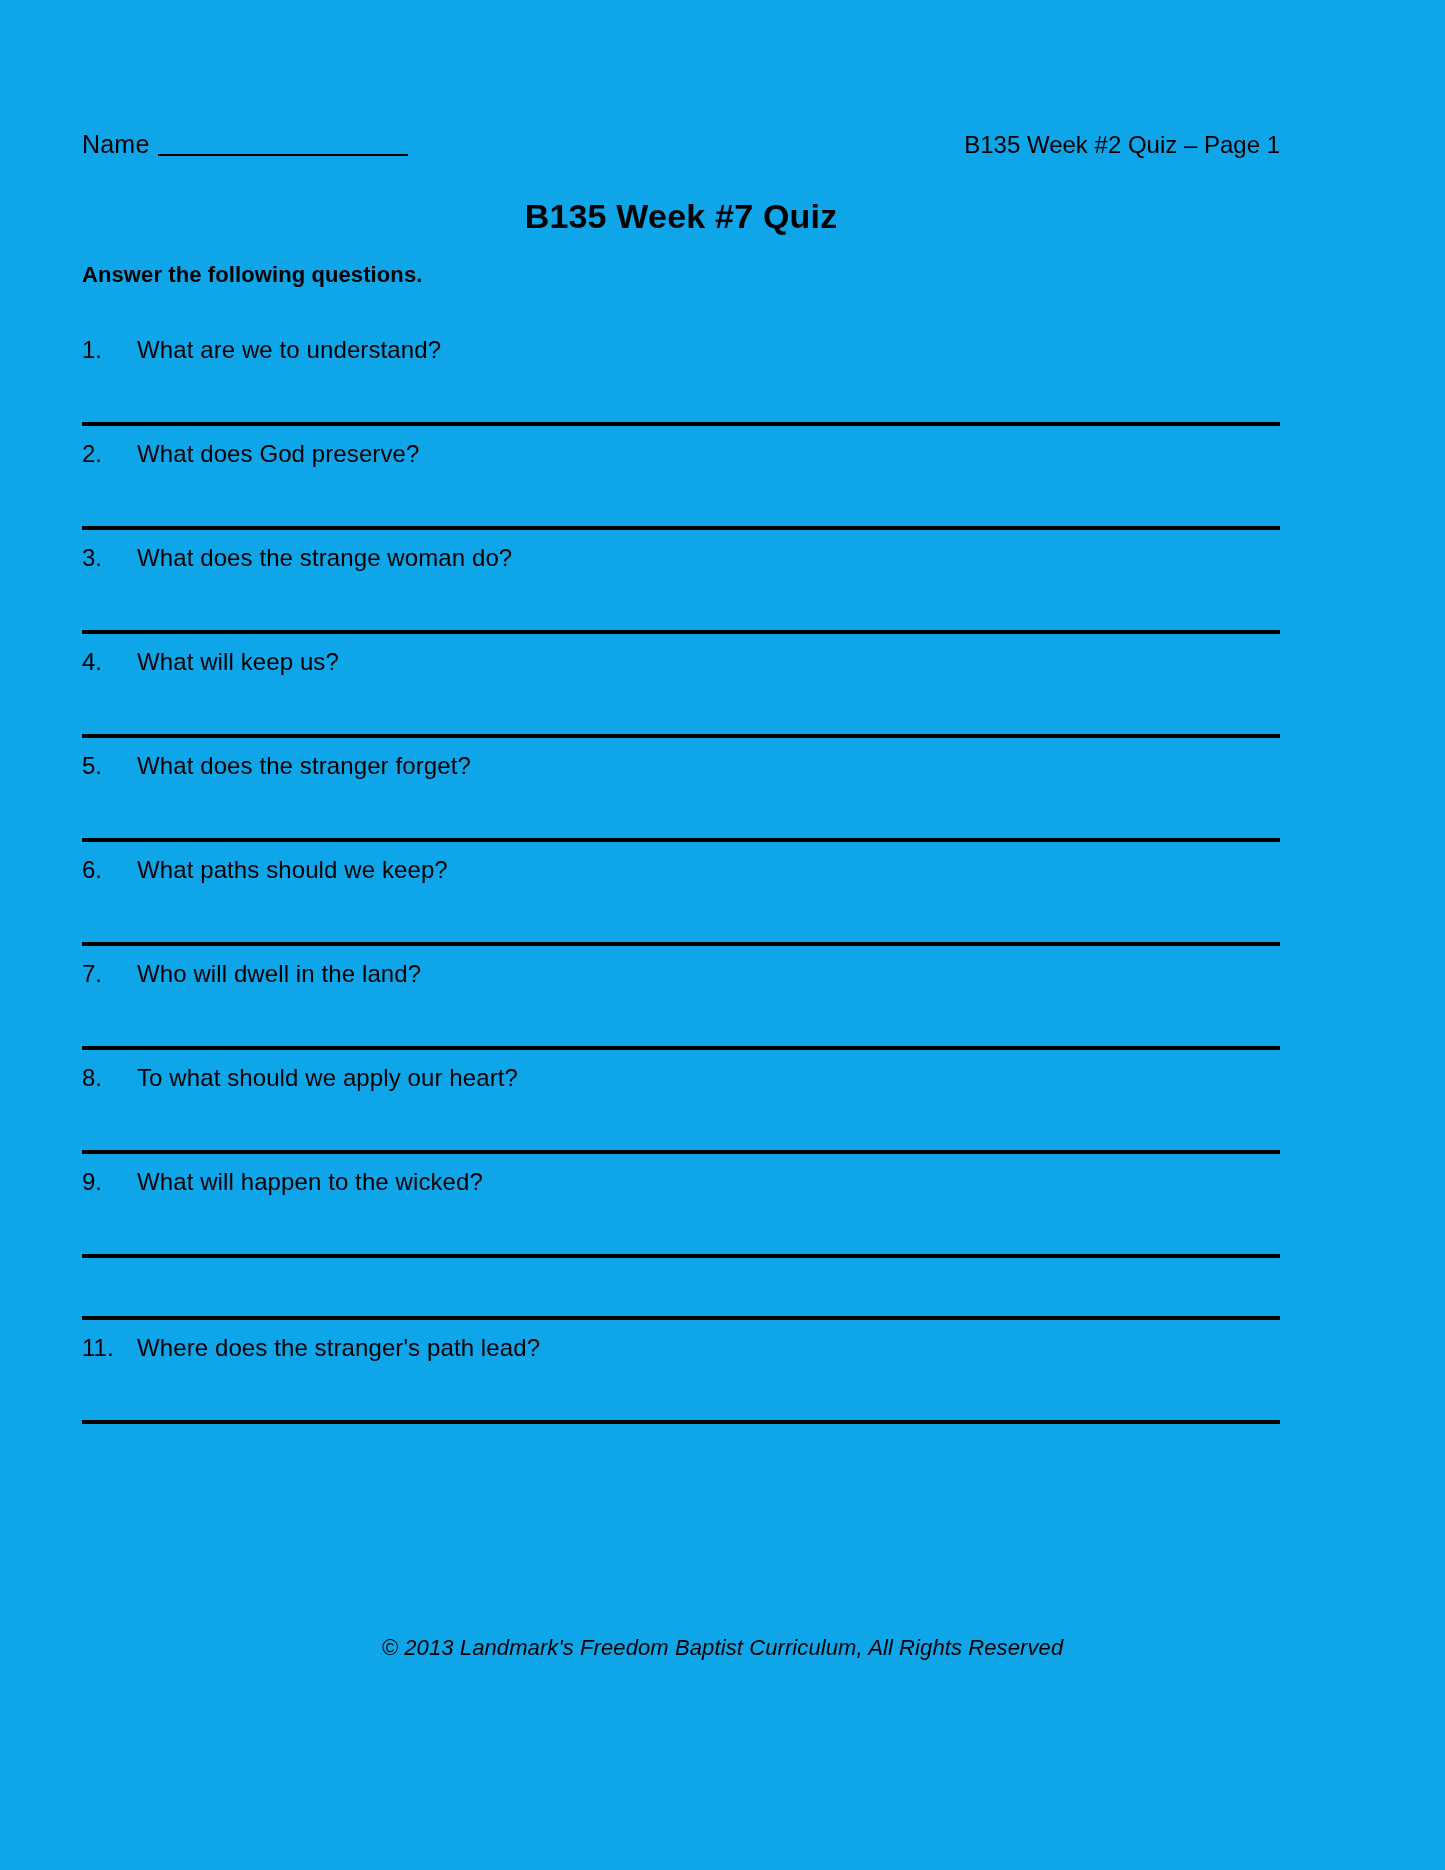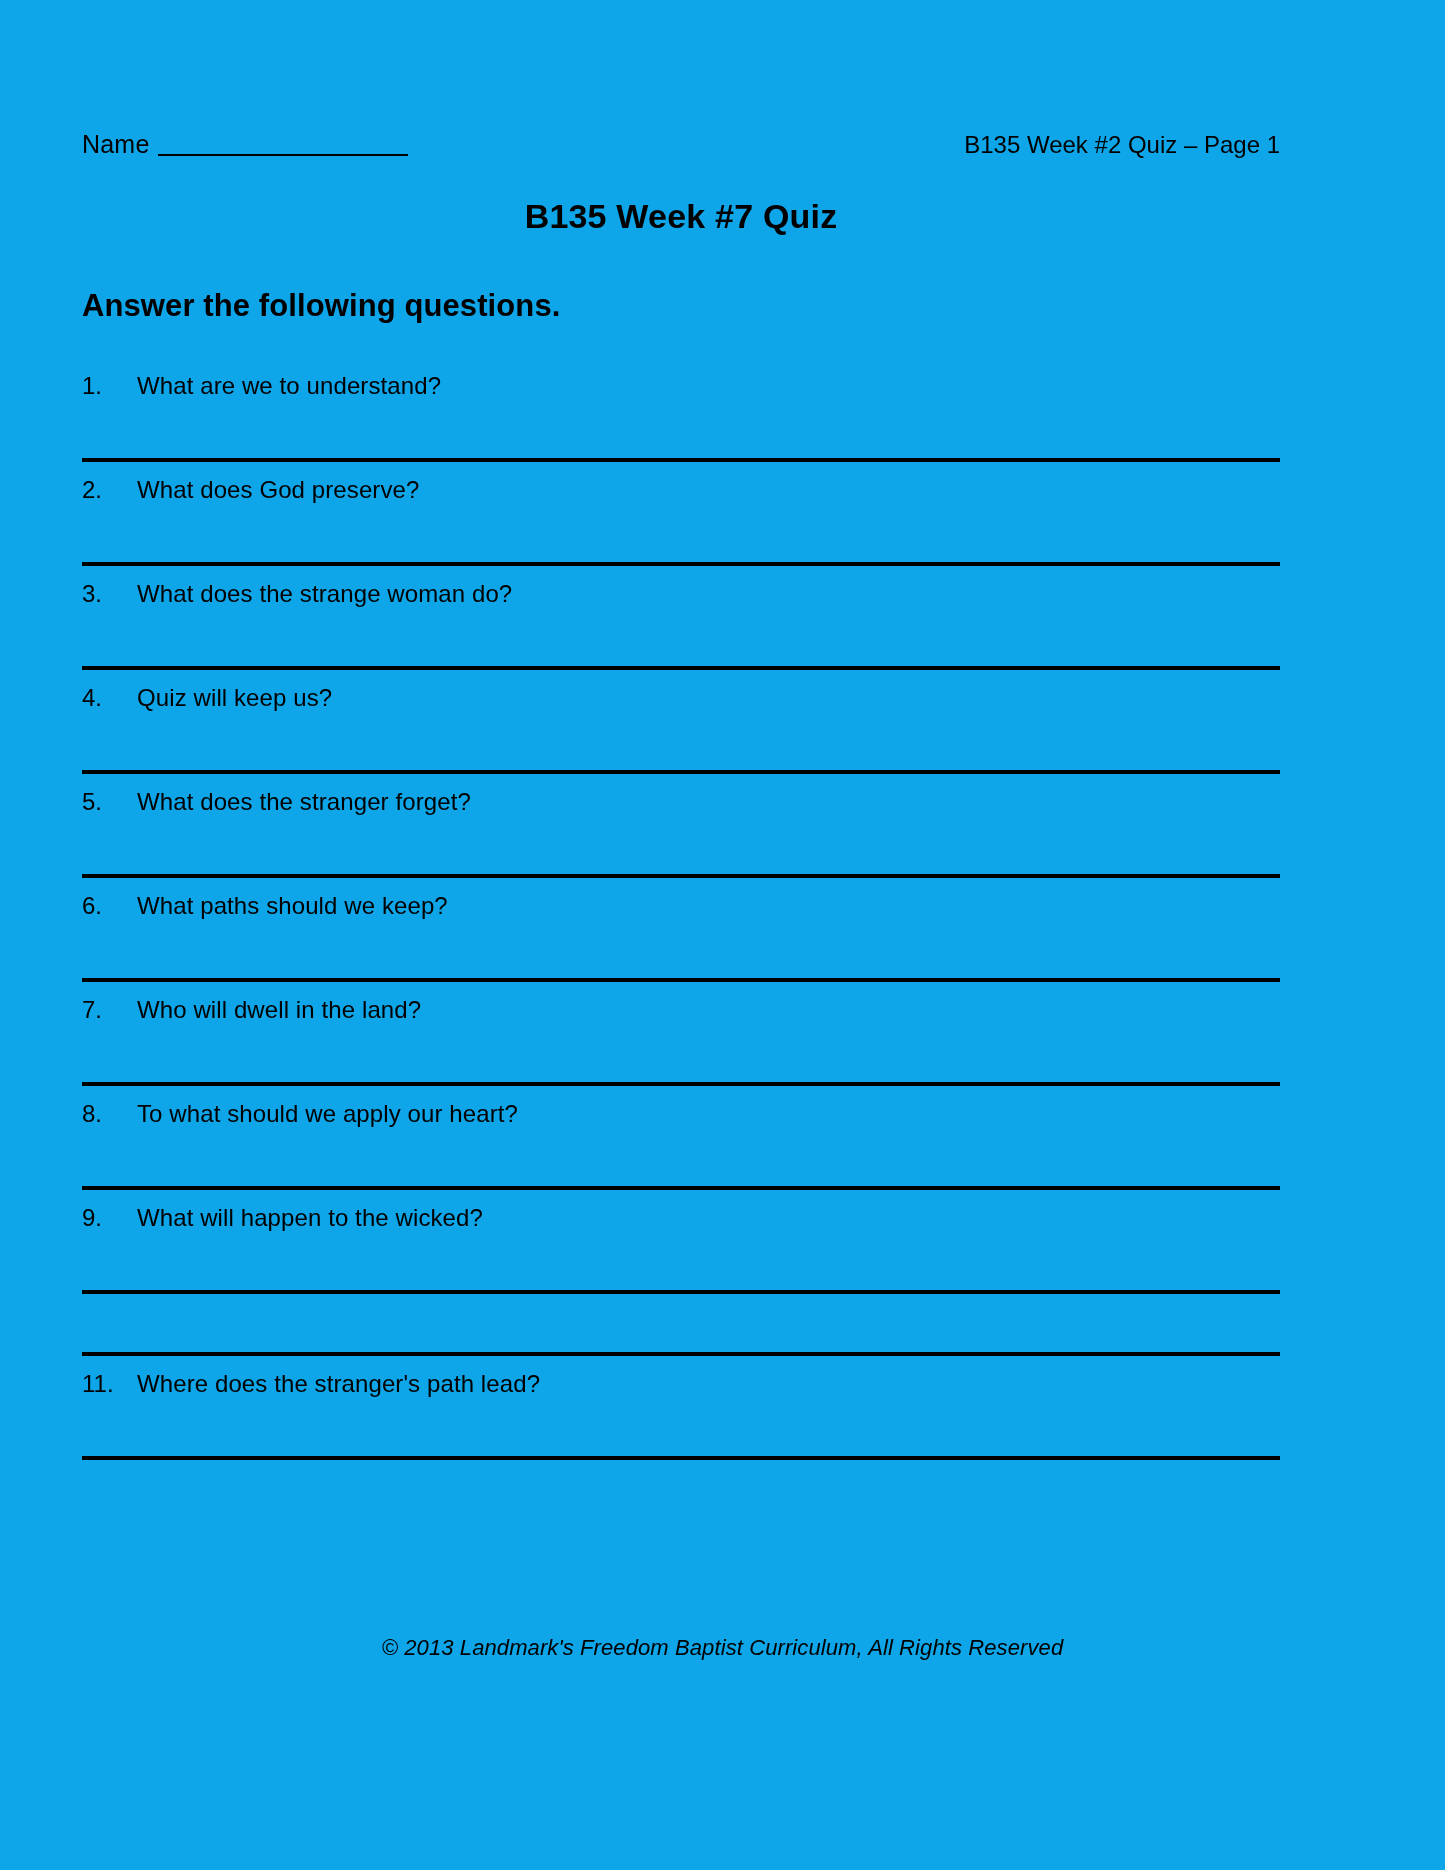--- a/index.html
+++ b/index.html
@@ -54,23 +54,23 @@
   }
   .doc-title {
     text-align: center;
     font-size: 34px;
     font-weight: bold;
     margin-top: 38px;
     width: 1198px;
     letter-spacing: 0.2px;
   }
   .instructions {
-    font-size: 31px;
+    font-size: 22px;
     font-weight: bold;
-    margin-top: 52px;
+    margin-top: 26px;
     letter-spacing: 0.1px;
   }
   .question-list {
     margin-top: 34px;
   }
   .question-block {
     margin-bottom: 0;
   }
   .q-row {
     display: flex;
@@ -142,21 +142,21 @@
         <div class="q-row">
           <span class="q-num">3.</span>
           <span class="q-text">What does the strange woman do?</span>
         </div>
         <div class="answer-line"></div>
       </div>
 
       <div class="question-block">
         <div class="q-row">
           <span class="q-num">4.</span>
-          <span class="q-text">Quiz will keep us?</span>
+          <span class="q-text">What will keep us?</span>
         </div>
         <div class="answer-line"></div>
       </div>
 
       <div class="question-block">
         <div class="q-row">
           <span class="q-num">5.</span>
           <span class="q-text">What does the stranger forget?</span>
         </div>
         <div class="answer-line"></div>

